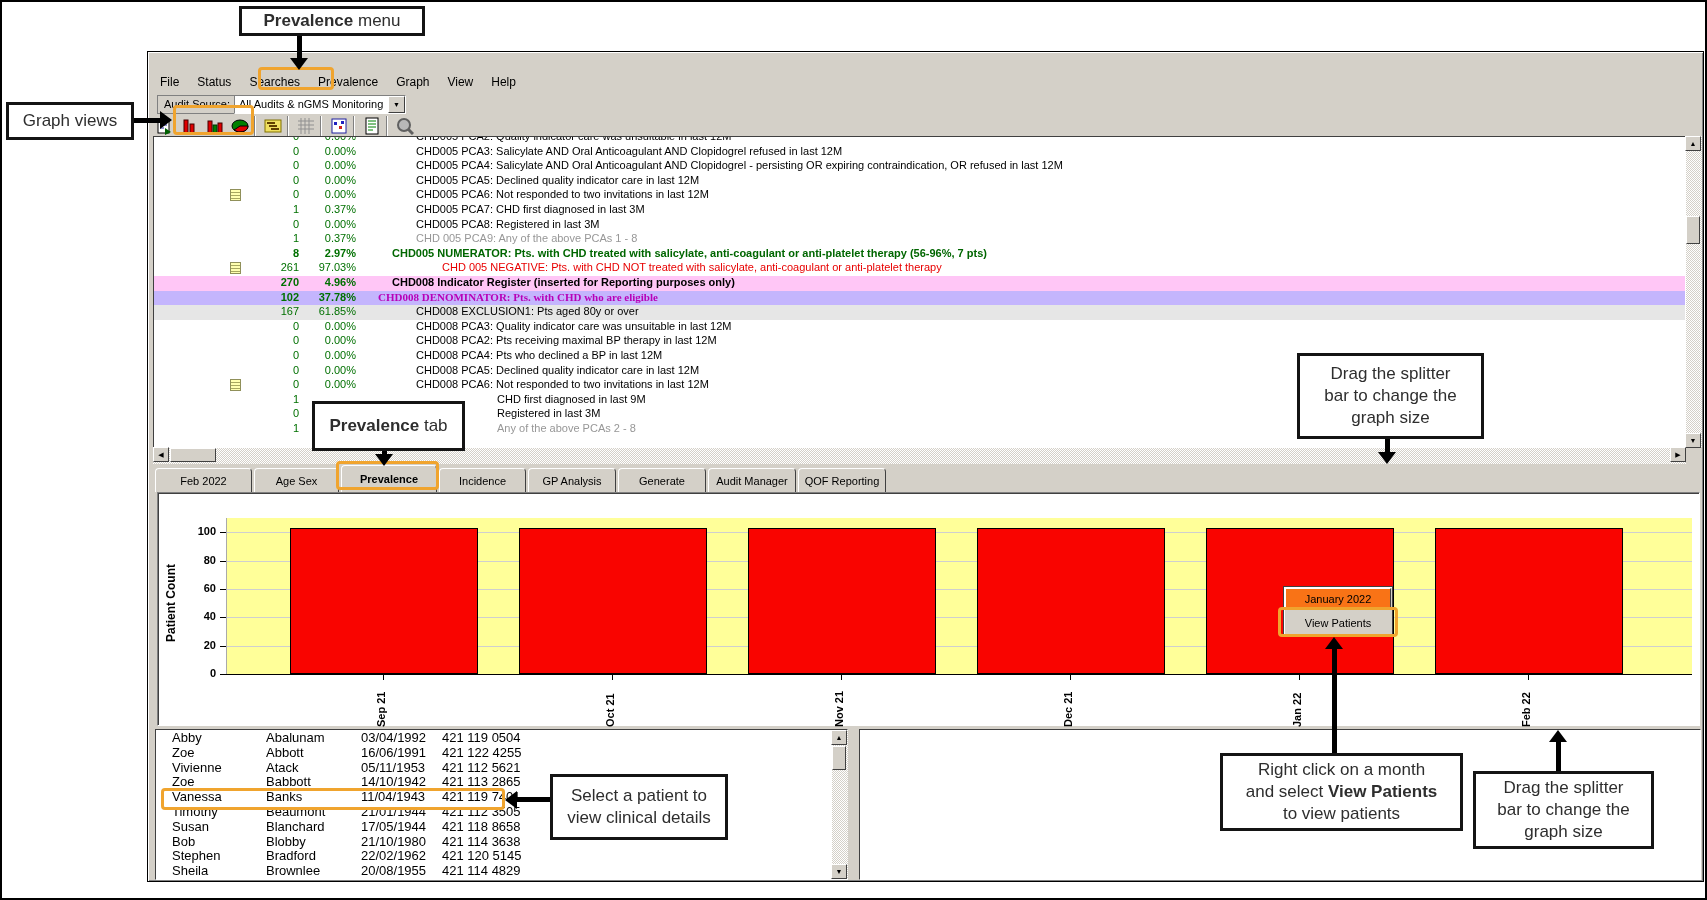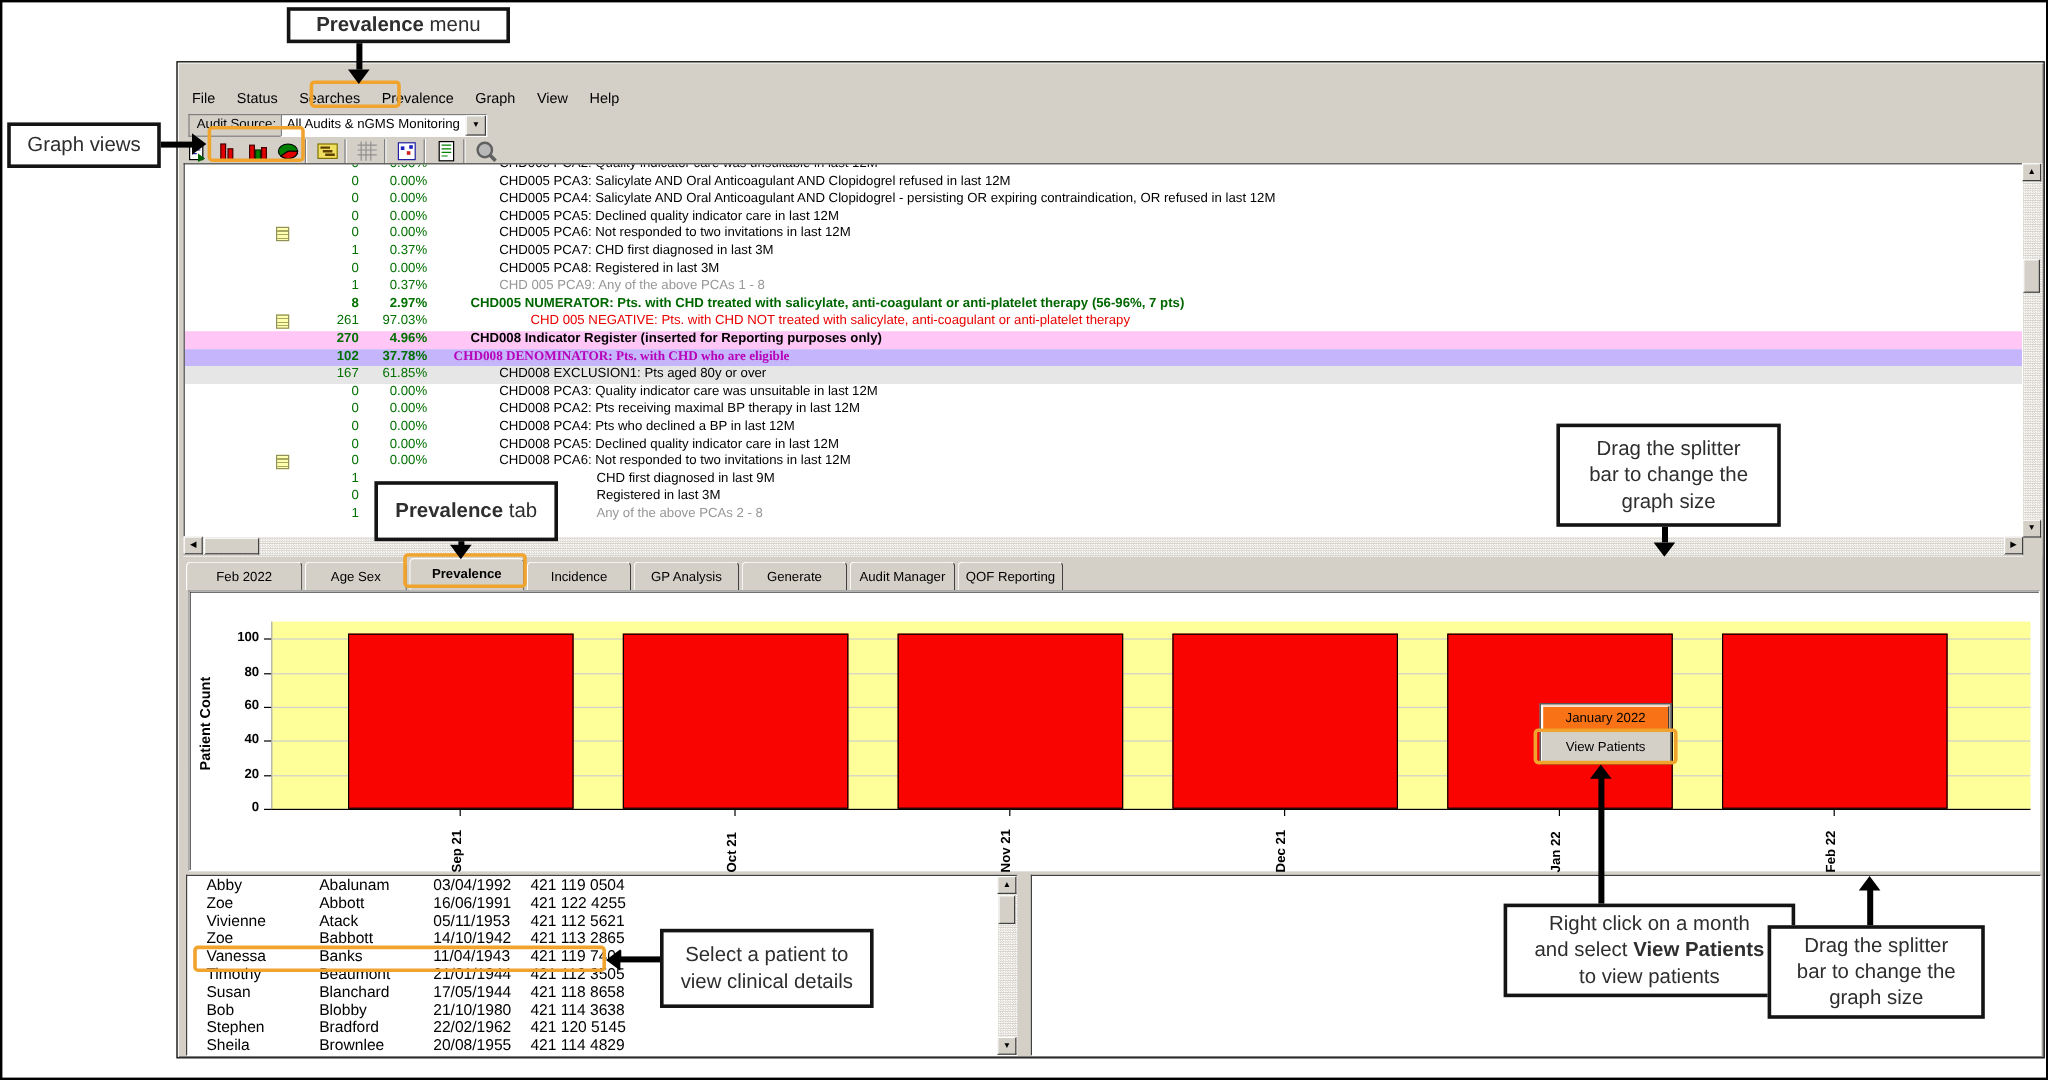--- a/index.html
+++ b/index.html
@@ -499,21 +499,21 @@
   <div class="aline" style="left:380px;top:449px;width:5px;height:5px;"></div>
   <div class="ahead down" style="left:373px;top:452px;"></div>
 
   <div class="callout" style="left:548px;top:772px;width:178px;height:66px;">
     <div>Select a patient to</div>
     <div>view clinical details</div>
   </div>
   <div class="aline" style="left:513px;top:795px;width:35px;height:5px;"></div>
   <div class="ahead left" style="left:503px;top:789px;"></div>
 
-  <div class="callout" style="left:1218px;top:751px;width:243px;height:78px;margin-left:33px;">
+  <div class="callout" style="left:1218px;top:751px;width:243px;height:78px;">
     <div>Right click on a month</div>
     <div><span>and select </span><b>View Patients</b></div>
     <div>to view patients</div>
   </div>
   <div class="aline" style="left:1330px;top:646px;width:5px;height:105px;"></div>
   <div class="ahead up" style="left:1323px;top:635px;"></div>
 
   <div class="callout" style="left:1471px;top:769px;width:181px;height:78px;">
     <div>Drag the splitter</div>
     <div>bar to change the</div>

